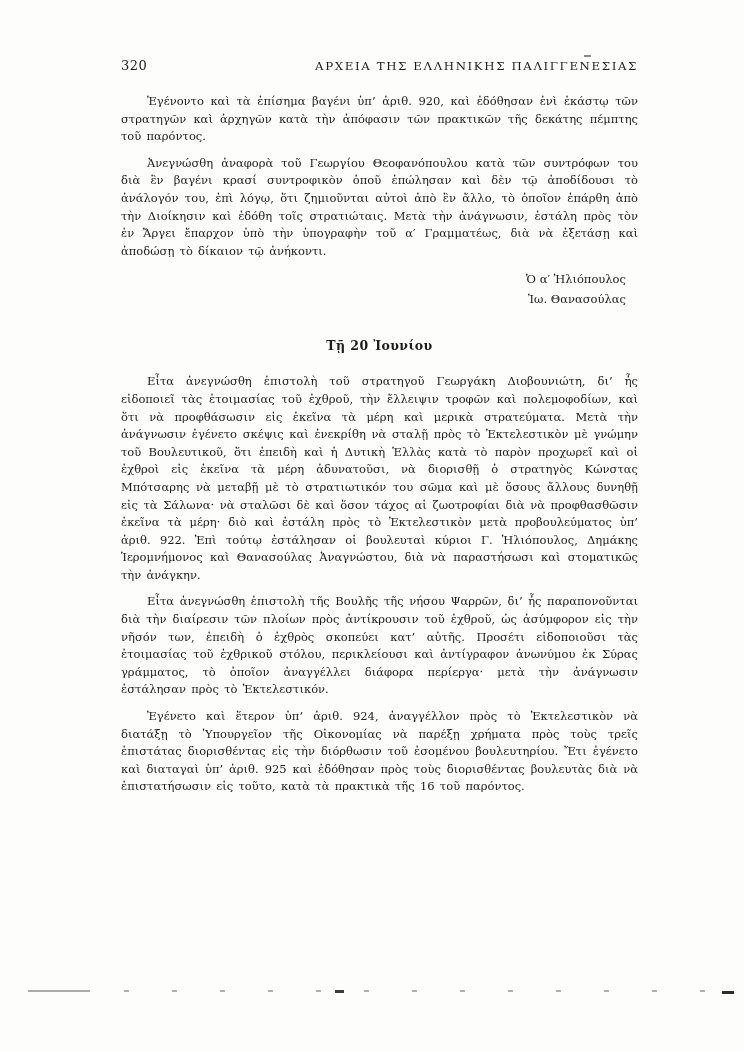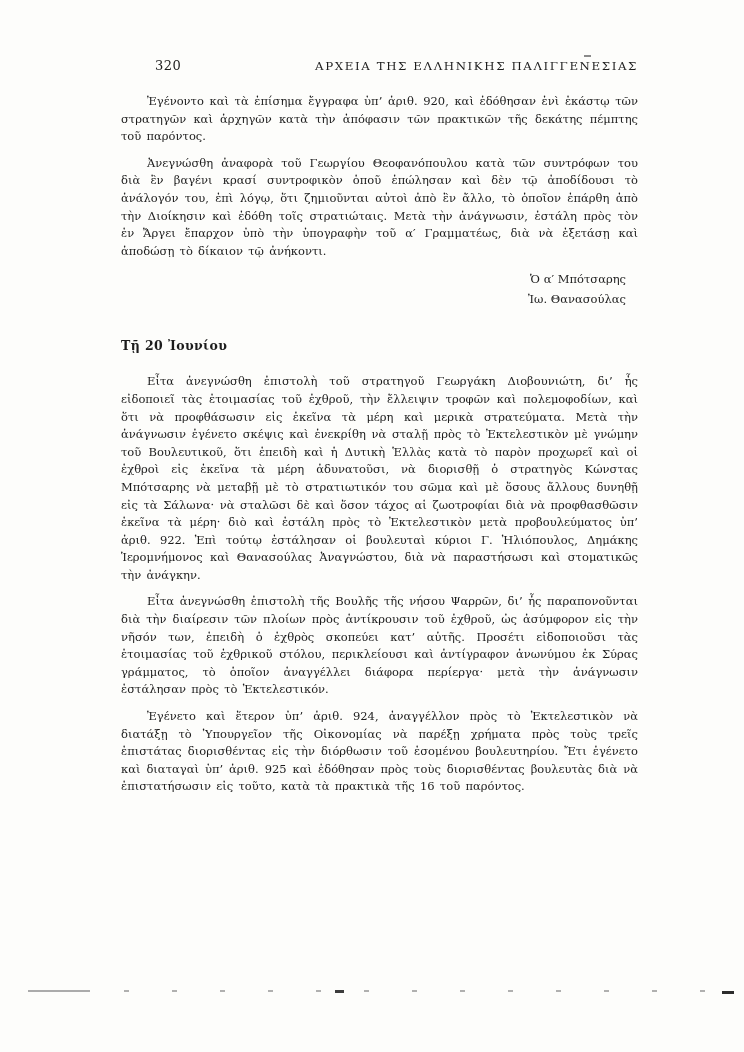--- a/index.html
+++ b/index.html
@@ -24,21 +24,20 @@
     width: 517px;
   }
   .page-header {
     display: flex;
     align-items: baseline;
     margin-bottom: 20px;
   }
   .page-number {
     font-size: 13px;
     letter-spacing: 0.5px;
-    margin-left: 34px;
   }
   .running-title {
     flex: 1;
     text-align: right;
     font-size: 11.8px;
     letter-spacing: 1.6px;
     white-space: nowrap;
   }
   .para {
     font-size: 11.5px;
@@ -50,20 +49,21 @@
     hyphens: none;
   }
   .signature {
     text-align: right;
     font-size: 11.5px;
     line-height: 20px;
     padding-right: 12px;
     margin-top: 4px;
   }
   .section-heading {
+    text-align: center;
     font-weight: bold;
     font-size: 12.5px;
     letter-spacing: 0.4px;
     margin: 29px 0 20px 0;
   }
   
   .artifact-dash-top {
     position: absolute;
     left: 584px;
     top: 55px;
@@ -113,25 +113,25 @@
 
   <div class="artifact-dash-top"></div>
 
   <div class="content">
 
     <div class="page-header">
       <span class="page-number">320</span>
       <span class="running-title">ΑΡΧΕΙΑ ΤΗΣ ΕΛΛΗΝΙΚΗΣ ΠΑΛΙΓΓΕΝΕΣΙΑΣ</span>
     </div>
 
-    <p class="para">Ἐγένοντο καὶ τὰ ἐπίσημα ἔγγραφα ὑπ’ ἀριθ. 920, καὶ ἐδόθησαν ἑνὶ ἑκάστῳ τῶν στρατηγῶν καὶ ἀρχηγῶν κατὰ τὴν ἀπόφασιν τῶν πρακτικῶν τῆς δεκάτης πέμπτης τοῦ παρόντος.</p>
+    <p class="para">Ἐγένοντο καὶ τὰ ἐπίσημα βαγένι ὑπ’ ἀριθ. 920, καὶ ἐδόθησαν ἑνὶ ἑκάστῳ τῶν στρατηγῶν καὶ ἀρχηγῶν κατὰ τὴν ἀπόφασιν τῶν πρακτικῶν τῆς δεκάτης πέμπτης τοῦ παρόντος.</p>
     <p class="para">Ἀνεγνώσθη ἀναφορὰ τοῦ Γεωργίου Θεοφανόπουλου κατὰ τῶν συντρόφων του διὰ ἓν βαγένι κρασί συντροφικὸν ὁποῦ ἐπώλησαν καὶ δὲν τῷ ἀποδίδουσι τὸ ἀνάλογόν του, ἐπὶ λόγῳ, ὅτι ζημιοῦνται αὐτοὶ ἀπὸ ἓν ἄλλο, τὸ ὁποῖον ἐπάρθη ἀπὸ τὴν Διοίκησιν καὶ ἐδόθη τοῖς στρατιώταις. Μετὰ τὴν ἀνάγνωσιν, ἐστάλη πρὸς τὸν ἐν Ἄργει ἔπαρχον ὑπὸ τὴν ὑπογραφὴν τοῦ α′ Γραμματέως, διὰ νὰ ἐξετάσῃ καὶ ἀποδώσῃ τὸ δίκαιον τῷ ἀνήκοντι.</p>
 
     <div class="signature">
-      <div>Ὁ α′ Μπότσαρης</div>
+      <div>Ὁ α′ Ἠλιόπουλος</div>
       <div>Ἰω. Θανασούλας</div>
     </div>
 
     <div class="section-heading">Τῇ 20 Ἰουνίου</div>
 
     <p class="para">Εἶτα ἀνεγνώσθη ἐπιστολὴ τοῦ στρατηγοῦ Γεωργάκη Διοβουνιώτη, δι’ ἧς εἰδοποιεῖ τὰς ἑτοιμασίας τοῦ ἐχθροῦ, τὴν ἔλλειψιν τροφῶν καὶ πολεμοφοδίων, καὶ ὅτι νὰ προφθάσωσιν εἰς ἐκεῖνα τὰ μέρη καὶ μερικὰ στρατεύματα. Μετὰ τὴν ἀνάγνωσιν ἐγένετο σκέψις καὶ ἐνεκρίθη νὰ σταλῇ πρὸς τὸ Ἐκτελεστικὸν μὲ γνώμην τοῦ Βουλευτικοῦ, ὅτι ἐπειδὴ καὶ ἡ Δυτικὴ Ἑλλὰς κατὰ τὸ παρὸν προχωρεῖ καὶ οἱ ἐχθροὶ εἰς ἐκεῖνα τὰ μέρη ἀδυνατοῦσι, νὰ διορισθῇ ὁ στρατηγὸς Κώνστας Μπότσαρης νὰ μεταβῇ μὲ τὸ στρατιωτικόν του σῶμα καὶ μὲ ὅσους ἄλλους δυνηθῇ εἰς τὰ Σάλωνα· νὰ σταλῶσι δὲ καὶ ὅσον τάχος αἱ ζωοτροφίαι διὰ νὰ προφθασθῶσιν ἐκεῖνα τὰ μέρη· διὸ καὶ ἐστάλη πρὸς τὸ Ἐκτελεστικὸν μετὰ προβουλεύματος ὑπ’ ἀριθ. 922. Ἐπὶ τούτῳ ἐστάλησαν οἱ βουλευταὶ κύριοι Γ. Ἠλιόπουλος, Δημάκης Ἱερομνήμονος καὶ Θανασούλας Ἀναγνώστου, διὰ νὰ παραστήσωσι καὶ στοματικῶς τὴν ἀνάγκην.</p>
     <p class="para">Εἶτα ἀνεγνώσθη ἐπιστολὴ τῆς Βουλῆς τῆς νήσου Ψαρρῶν, δι’ ἧς παραπονοῦνται διὰ τὴν διαίρεσιν τῶν πλοίων πρὸς ἀντίκρουσιν τοῦ ἐχθροῦ, ὡς ἀσύμφορον εἰς τὴν νῆσόν των, ἐπειδὴ ὁ ἐχθρὸς σκοπεύει κατ’ αὐτῆς. Προσέτι εἰδοποιοῦσι τὰς ἑτοιμασίας τοῦ ἐχθρικοῦ στόλου, περικλείουσι καὶ ἀντίγραφον ἀνωνύμου ἐκ Σύρας γράμματος, τὸ ὁποῖον ἀναγγέλλει διάφορα περίεργα· μετὰ τὴν ἀνάγνωσιν ἐστάλησαν πρὸς τὸ Ἐκτελεστικόν.</p>
     <p class="para">Ἐγένετο καὶ ἕτερον ὑπ’ ἀριθ. 924, ἀναγγέλλον πρὸς τὸ Ἐκτελεστικὸν νὰ διατάξῃ τὸ Ὑπουργεῖον τῆς Οἰκονομίας νὰ παρέξῃ χρήματα πρὸς τοὺς τρεῖς ἐπιστάτας διορισθέντας εἰς τὴν διόρθωσιν τοῦ ἐσομένου βουλευτηρίου. Ἔτι ἐγένετο καὶ διαταγαὶ ὑπ’ ἀριθ. 925 καὶ ἐδόθησαν πρὸς τοὺς διορισθέντας βουλευτὰς διὰ νὰ ἐπιστατήσωσιν εἰς τοῦτο, κατὰ τὰ πρακτικὰ τῆς 16 τοῦ παρόντος.</p>
 
   </div>

